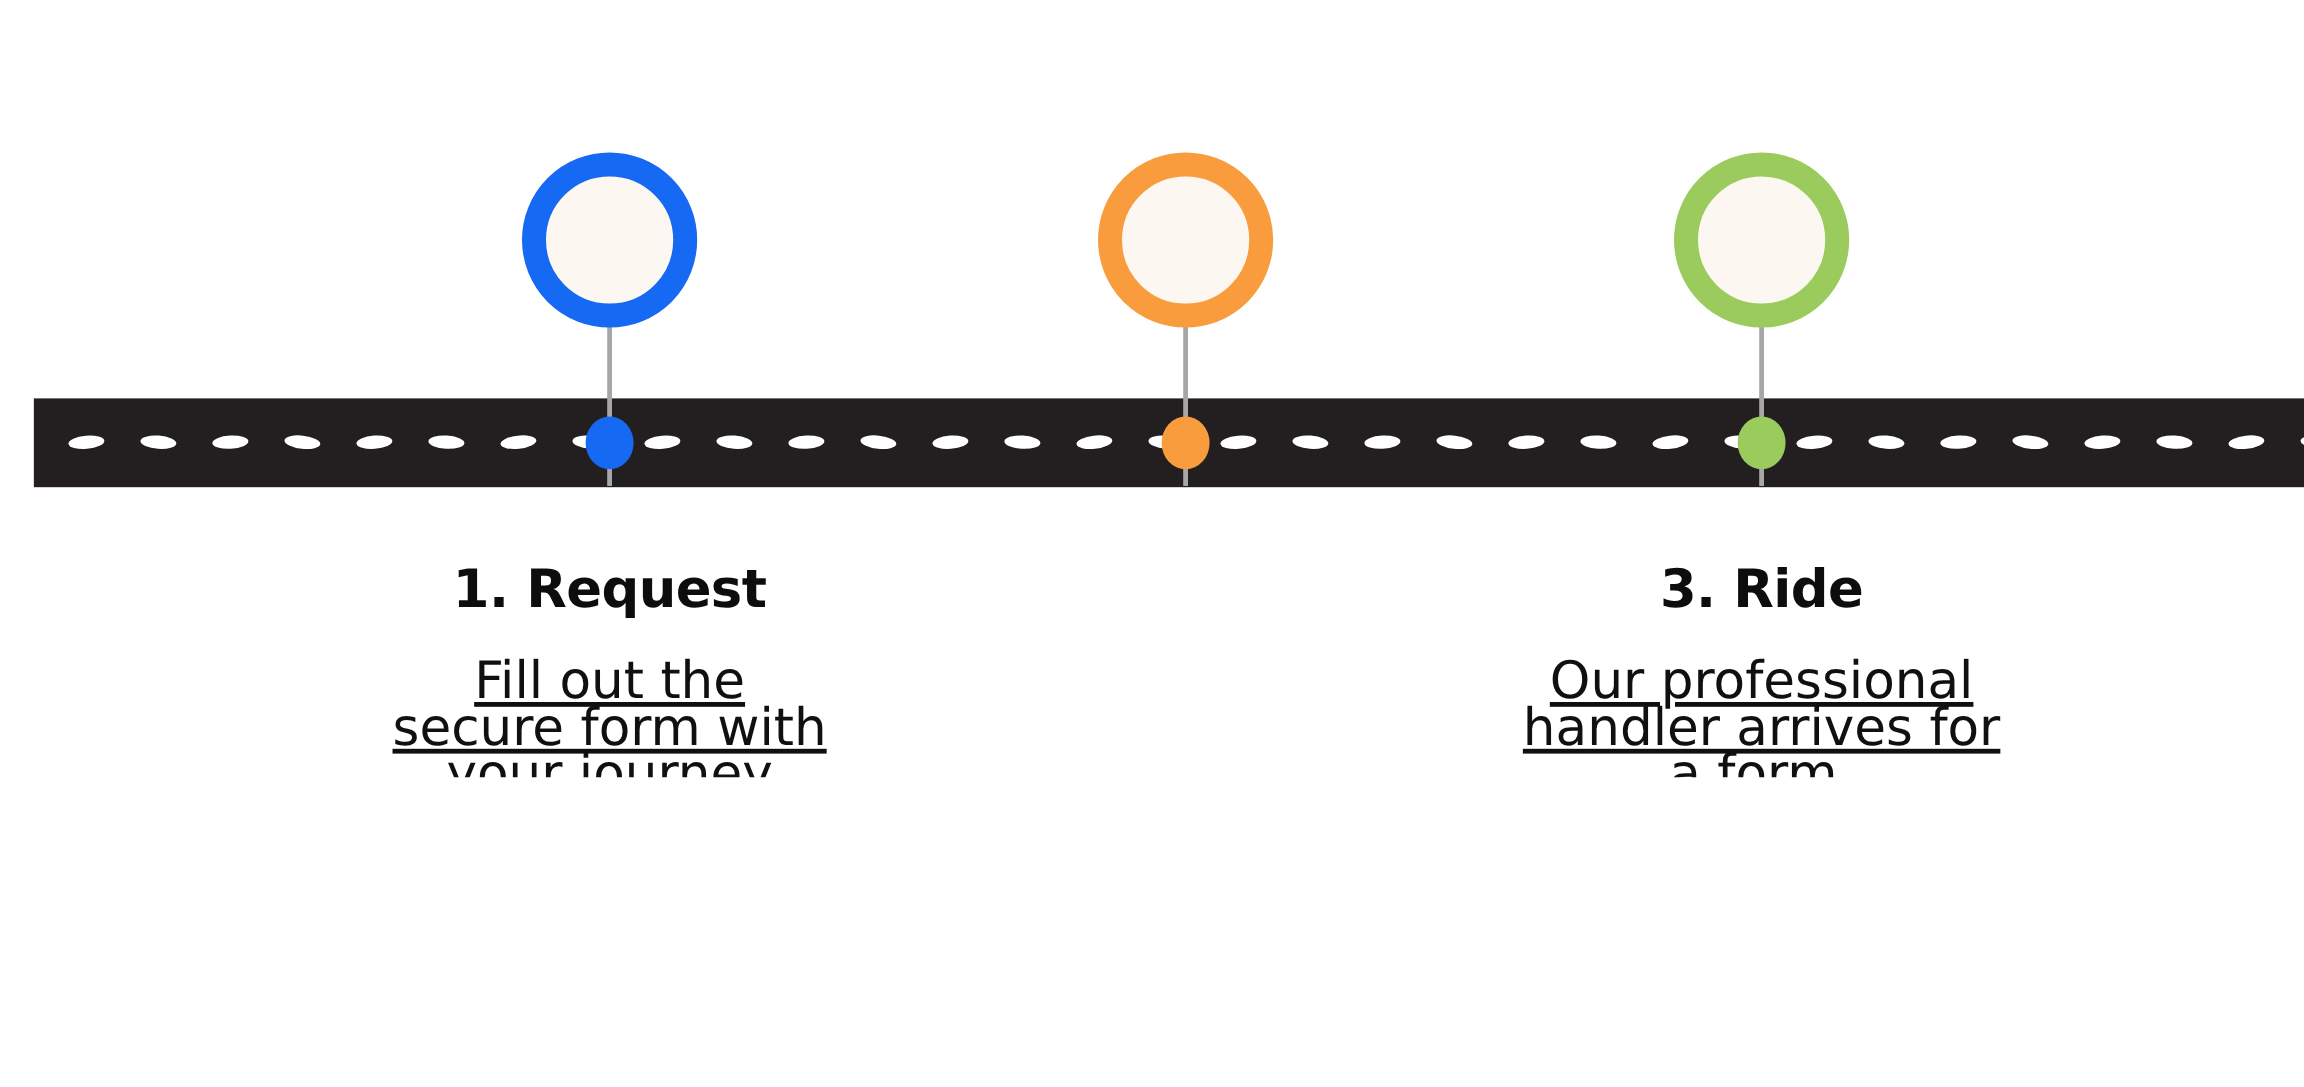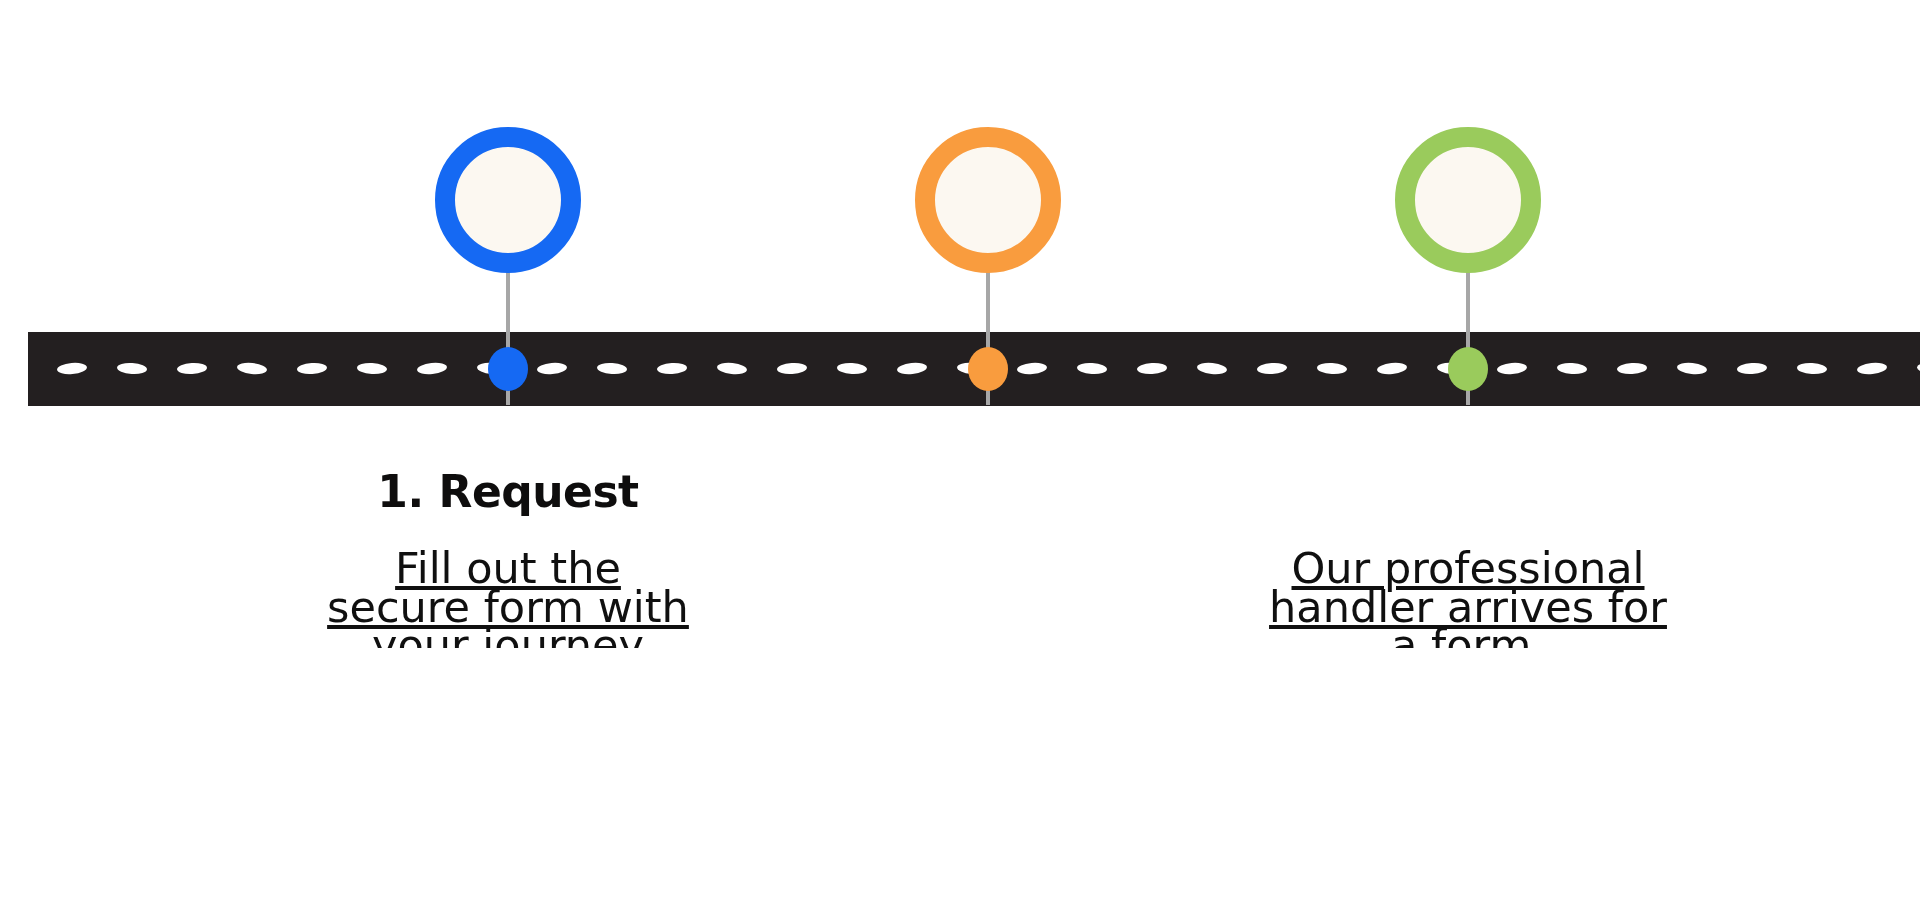--- a/index.html
+++ b/index.html
@@ -156,20 +156,21 @@
   <div class="step step-2">
     <div class="connector" style="background-color: rgb(167, 167, 167);"></div>
     <div class="marker-ring" style="border-color: rgb(249, 156, 62); background-color: rgb(252, 248, 241);"></div>
     <div class="road-dot" style="background-color: rgb(249, 156, 62);"></div>
   </div>
 
   <div class="step step-3">
     <div class="connector" style="background-color: rgb(167, 167, 167);"></div>
     <div class="marker-ring" style="border-color: rgb(154, 203, 92); background-color: rgb(252, 248, 241);"></div>
     <div class="road-dot" style="background-color: rgb(154, 203, 92);"></div>
+    <div class="step-title">3. Ride</div>
     <div class="step-desc">Our professional
 handler arrives for
 a form,
 comfortable,
 stress-free journey.</div>
   </div>
 
 </div>
 
 </body></html>

